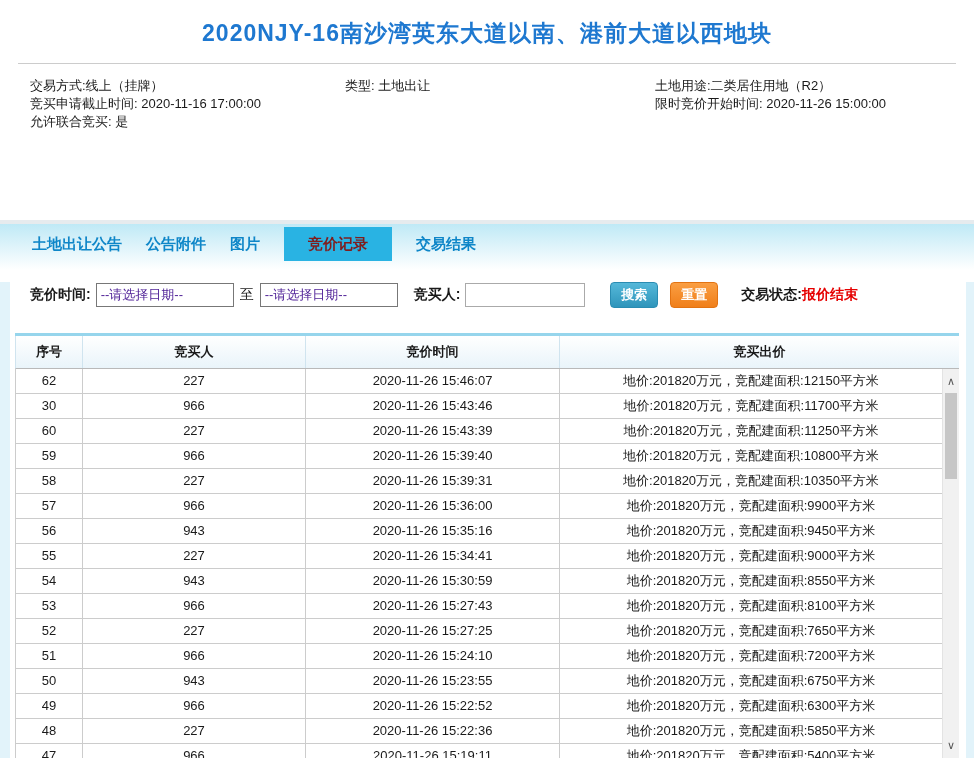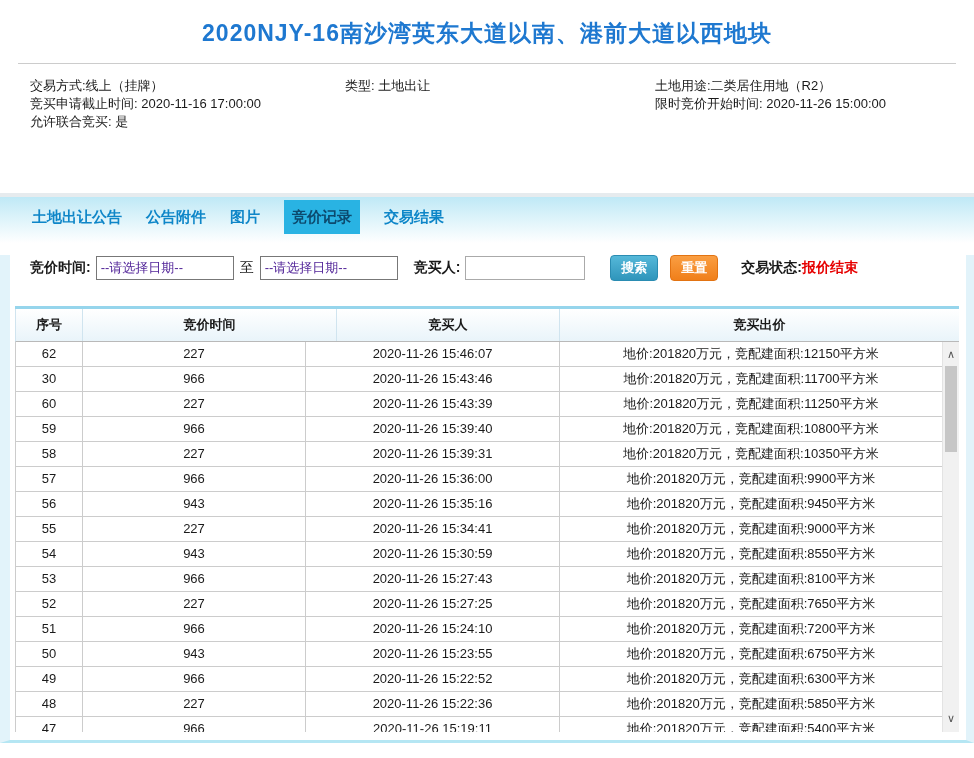--- a/index.html
+++ b/index.html
@@ -1,38 +1,38 @@
 <!DOCTYPE html>
 <html><head>
 <meta charset="utf-8">
 <style>
   * { margin:0; padding:0; box-sizing:border-box; }
   html,body { width:974px; height:758px; overflow:hidden; background:#fff;
     font-family:"Liberation Sans","DejaVu Sans",sans-serif; color:#1a1a1a; }
   .page { position:relative; width:974px; height:758px; }
 
   
-  .upper { height:193px; overflow:hidden; }
+  .upper { height:220px; overflow:hidden; }
   .page-title { margin-top:18px; text-align:center; font-size:23px; font-weight:bold;
     color:#1E78D0; letter-spacing:1px; }
   .summary { display:flex; align-items:baseline; gap:42px; padding-left:30px; margin-top:25px; }
   .summary .group { display:flex; align-items:baseline; gap:6px; }
   .summary .lbl { font-size:14px; font-weight:bold; color:#111; }
   .summary .val { font-size:15px; font-weight:bold; color:#E60000; }
   .divider { border:none; border-top:1px solid #ccc; margin:14px 18px 0 18px; }
   .details { display:grid; grid-template-columns:315px 310px 1fr; row-gap:2px;
     padding:14px 10px 0 30px; font-size:13px; line-height:16px; }
 
   
   .band { height:4px; background:#e6ebee; }
   .tabbar { height:46px; background:linear-gradient(#bfe9f6,#ffffff);
     display:flex; gap:24px; padding-left:32px; }
   .tab { height:34px; line-height:34px; margin-top:3px; font-size:15px; font-weight:bold;
     color:#0E86C8; cursor:pointer; white-space:nowrap; }
-  .tab.active { background:#29B3E3; color:#0c4a6e; padding:0 8px; }
+  .tab.active { background:#29B3E3; color:#7f1d1d; padding:0 24px; }
 
   
   .panel { height:488px; background:#fff; border-left:10px solid #e2f3fa;
     border-right:8px solid #e2f3fa; border-bottom:3px solid #b5e6f3; position:relative; }
 
   .filters { display:flex; align-items:center; margin-top:12px; padding-left:20px; height:26px; }
   .filters .flbl { font-size:14px; font-weight:bold; margin-right:5px; white-space:nowrap; }
   .filters .to { font-size:14px; margin:0 6px; }
   .date-input { width:138px; height:24px; border:1px solid #777; font-size:13px;
     padding-left:4px; color:#4c1d95; background:#fff; }
@@ -114,22 +114,22 @@
       <button class="btn btn-search">搜索</button>
       <button class="btn btn-reset">重置</button>
       <span class="status">
         <span>交易状态:</span><span class="sval">报价结束</span>
       </span>
     </div>
 
     <div class="bid-table">
       <div class="thead">
         <div class="hcell h1">序号</div>
+        <div class="hcell h2">竞买人</div>
         <div class="hcell h3">竞价时间</div>
-        <div class="hcell h2">竞买人</div>
         <div class="hcell h4">竞买出价</div>
       </div>
 
       <div class="tbody-wrap">
         <div class="tbody">
 
             <div class="trow">
               <div class="cell c1">62</div>
               <div class="cell c2">227</div>
               <div class="cell c3">2020-11-26 15:46:07</div>

